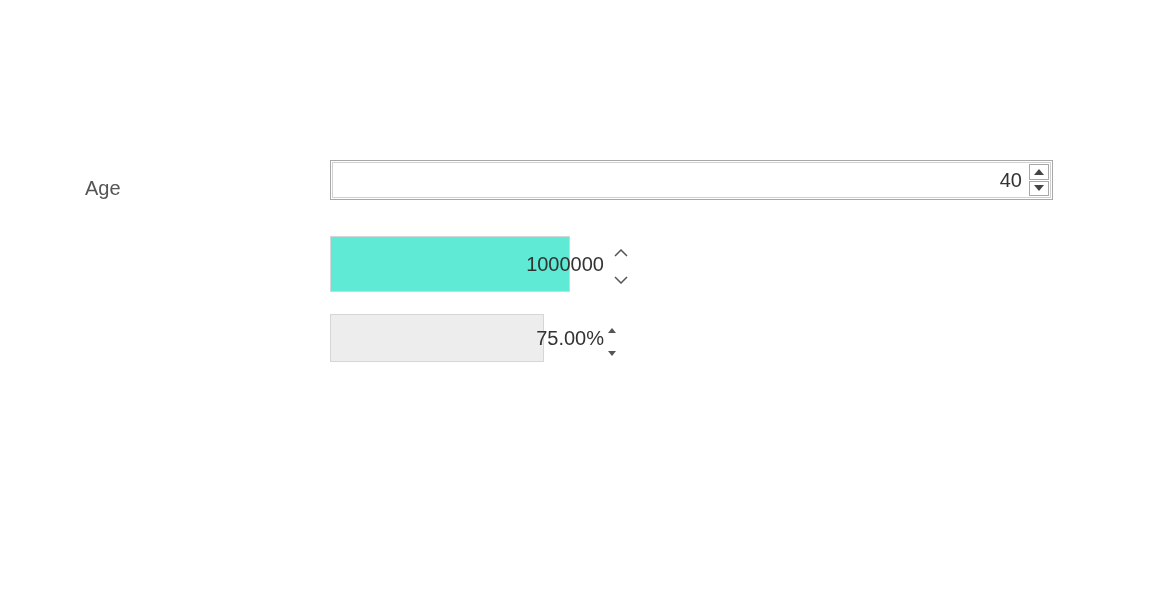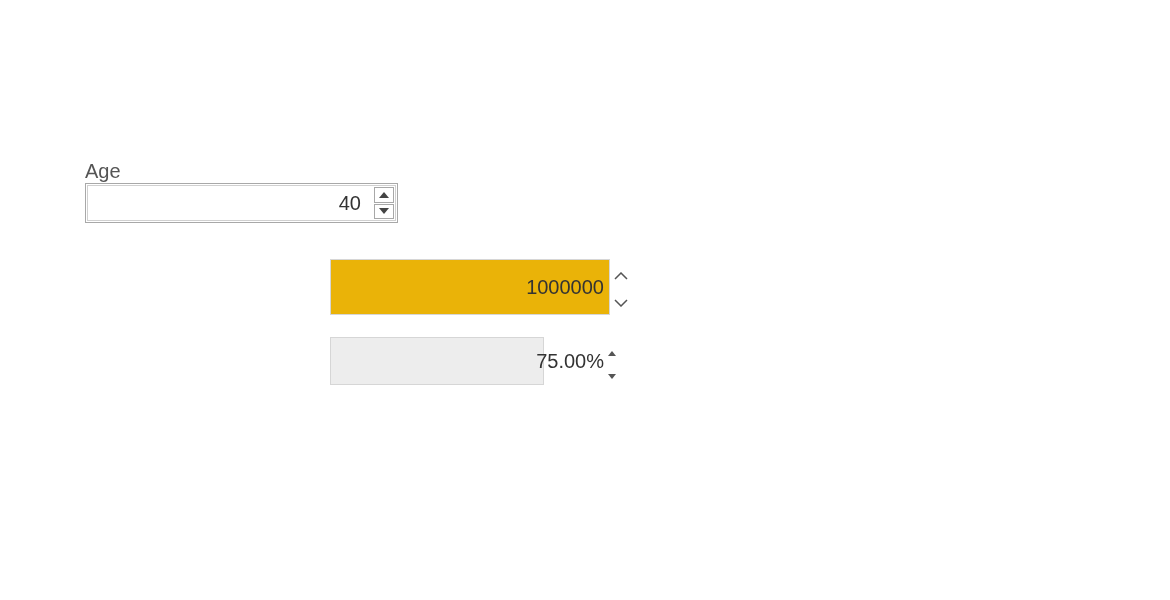--- a/index.html
+++ b/index.html
@@ -13,23 +13,22 @@
       color: #333;
     }
     .form-area {
       position: absolute;
       left: 85px;
       top: 160px;
       width: 968px;
     }
     .form-row {
       display: flex;
-      align-items: flex-start;
+      align-items: flex-end;
       margin-bottom: 8px;
-      flex-direction: column;
     }
     .label-col {
       width: 245px;
       font-size: 20px;
       color: #555;
       font-weight: 400;
     }
     .field-col {
       flex: 1;
     }
@@ -50,21 +49,21 @@
       width: 100%;
       border: 1px solid #d0d0d0;
       background: #ffffff;
     }
     .spinner1-input {
       flex: 1;
       border: none;
       outline: none;
       text-align: right;
       font-size: 20px;
-      padding: 0 12px 0 8px;
+      padding: 0 6px 0 8px;
       background: transparent;
       color: #333;
     }
     .spinner1-btns {
       display: flex;
       flex-direction: column;
       width: 22px;
       gap: 1px;
       padding: 1px;
     }
@@ -77,23 +76,23 @@
       justify-content: center;
       cursor: pointer;
     }
     .spinner1-btn svg { display: block; }
 
     
     .spinner2 {
       display: flex;
       align-items: stretch;
       border: 1px solid #d6d6d6;
-      background: #eab308;
+      background: #5eead4;
       height: 56px;
-      width: 280px;
+      width: 240px;
     }
     .spinner2-input {
       flex: 1;
       border: none;
       outline: none;
       text-align: right;
       font-size: 20px;
       padding: 0 10px 0 8px;
       background: transparent;
       color: #333;

